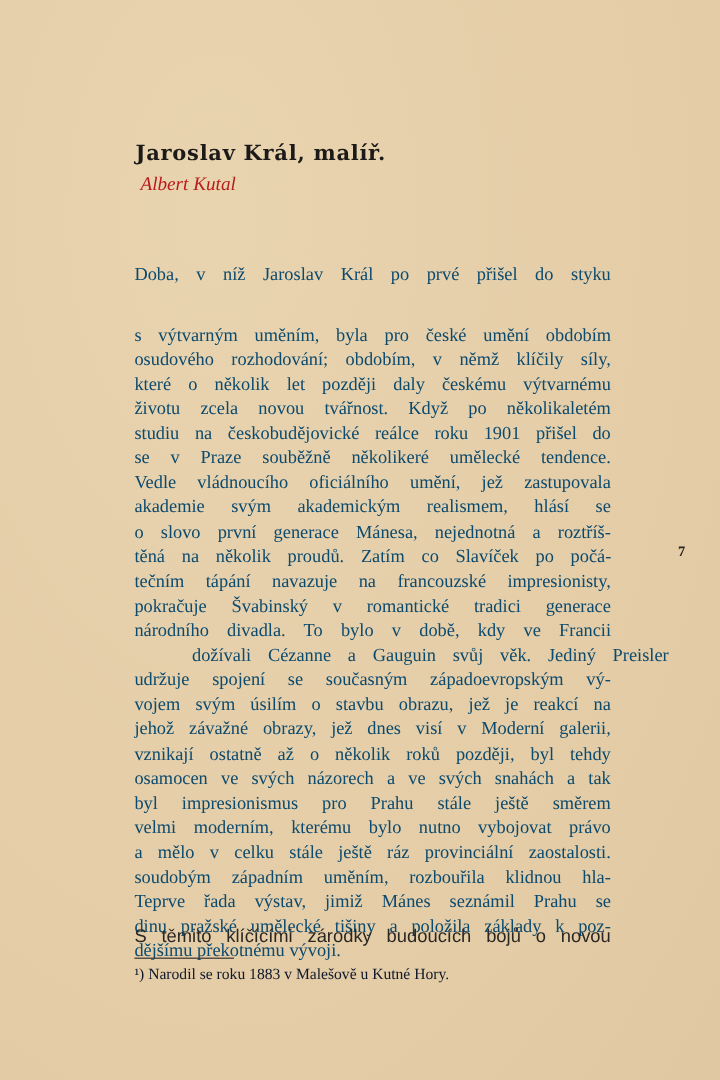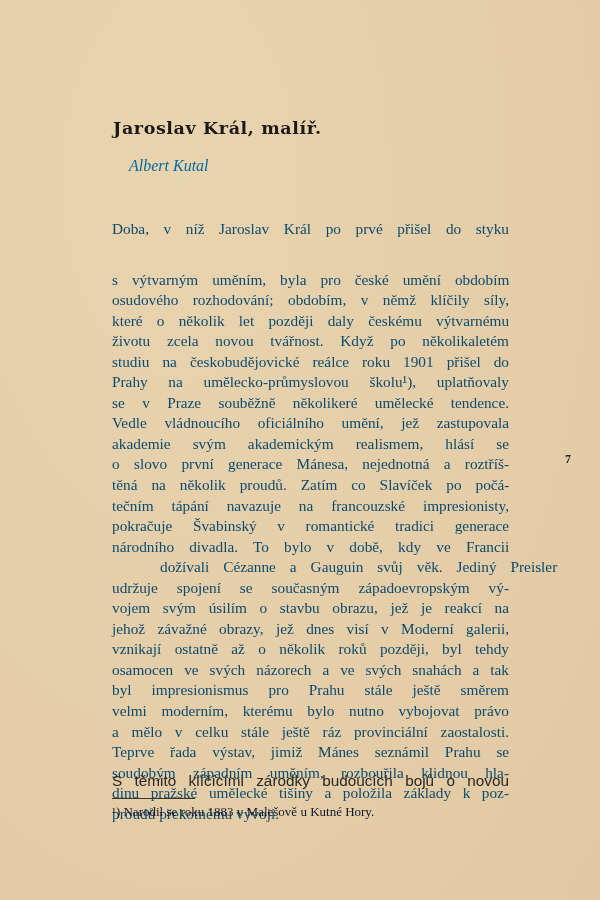--- a/index.html
+++ b/index.html
@@ -16,22 +16,22 @@
       position: absolute; left: 113px; top: 118px;
       font-family: "DejaVu Serif", serif;
       font-weight: bold; font-size: 17.5px; letter-spacing: 0.6px;
       color: #1c1a18;
       margin: 0;
     }
     .author {
       position: absolute; left: 113px; top: 141px;
       font-family: "Liberation Serif", serif;
       font-style: italic; font-size: 16px;
-      color: #0369a1;
-      margin: 16px;
+      color: #b91c1c;
+      margin: 4px;
     }
     .body-text {
       position: absolute; left: 112px; top: 219px; width: 397px;
       font-family: "Liberation Serif", serif;
       font-size: 15.3px; line-height: 20.55px;
       text-align: justify; text-align-last: justify;
       color: #0c4a6e;
     }
     .line { display: block; white-space: nowrap; text-align: justify; text-align-last: justify; }
     .line.last { text-align-last: left; }
@@ -51,42 +51,41 @@
   <h1 class="title">Jaroslav Král, malíř.</h1>
   <p class="author">Albert Kutal</p>
 
   <div class="body-text">
     <span class="line" style="display: block; word-spacing: 10.7778px;">Doba, v níž Jaroslav Král po prvé přišel do styku</span>
     <span class="line" style="display: block; word-spacing: 10.1429px; margin-top: 30px;">s výtvarným uměním, byla pro české umění obdobím</span>
     <span class="line" style="display: block; word-spacing: 10.6667px;">osudového rozhodování; obdobím, v němž klíčily síly,</span>
     <span class="line" style="display: block; word-spacing: 10.4286px;">které o několik let později daly českému výtvarnému</span>
     <span class="line" style="display: block; word-spacing: 13px;">životu zcela novou tvářnost. Když po několikaletém</span>
     <span class="line" style="display: block; word-spacing: 9.14286px;">studiu na českobudějovické reálce roku 1901 přišel do</span>
-    <span class="line" style="display: block; word-spacing: 16.75px;">Prahy na umělecko-průmyslovou školu¹), uplatňovaly</span>
     <span class="line" style="display: block; word-spacing: 13.5px;">se v Praze souběžně několikeré umělecké tendence.</span>
     <span class="line" style="display: block; word-spacing: 13.8px;">Vedle vládnoucího oficiálního umění, jež zastupovala</span>
     <span class="line" style="display: block; word-spacing: 18.2px;">akademie svým akademickým realismem, hlásí se</span>
     <span class="line" style="display: block; word-spacing: 10.4286px;">o slovo první generace Mánesa, nejednotná a roztříš-</span>
     <span class="line" style="display: block; word-spacing: 10.125px;">těná na několik proudů. Zatím co Slavíček po počá-</span>
     <span class="line" style="display: block; word-spacing: 14px;">tečním tápání navazuje na francouzské impresionisty,</span>
     <span class="line" style="display: block; word-spacing: 16.8px;">pokračuje Švabinský v romantické tradici generace</span>
     <span class="line" style="display: block; word-spacing: 11.375px;">národního divadla. To bylo v době, kdy ve Francii</span>
     <span class="line" style="display: block; word-spacing: 10.1429px; margin-left: 48px;">dožívali Cézanne a Gauguin svůj věk. Jediný Preisler</span>
     <span class="line" style="display: block; word-spacing: 15px;">udržuje spojení se současným západoevropským vý-</span>
     <span class="line" style="display: block; word-spacing: 8.77778px;">vojem svým úsilím o stavbu obrazu, jež je reakcí na</span>
     <span class="line" style="display: block; word-spacing: 8.5px;">jehož závažné obrazy, jež dnes visí v Moderní galerii,</span>
     <span class="line" style="display: block; word-spacing: 9.5px;">vznikají ostatně až o několik roků později, byl tehdy</span>
     <span class="line" style="display: block; word-spacing: 7.11111px;">osamocen ve svých názorech a ve svých snahách a tak</span>
     <span class="line" style="display: block; word-spacing: 16.1667px;">byl impresionismus pro Prahu stále ještě směrem</span>
     <span class="line" style="display: block; word-spacing: 10.6667px;">velmi moderním, kterému bylo nutno vybojovat právo</span>
     <span class="line" style="display: block; word-spacing: 8.875px;">a mělo v celku stále ještě ráz provinciální zaostalosti.</span>
+    <span class="line" style="display: block; word-spacing: 13.4px;">soudobým západním uměním, rozbouřila klidnou hla-</span>
     <span class="line" style="display: block; word-spacing: 12px;">Teprve řada výstav, jimiž Mánes seznámil Prahu se</span>
-    <span class="line" style="display: block; word-spacing: 13.4px;">soudobým západním uměním, rozbouřila klidnou hla-</span>
     <span class="line" style="display: block; word-spacing: 7.625px;">dinu pražské umělecké tišiny a položila základy k poz-</span>
-    <span class="line last">proudů překotnému vývoji.</span>
+    <span class="line last">dějšímu překotnému vývoji.</span>
   </div>
 
   <div class="para2" style="display: block; word-spacing: 0px;">S těmito klíčícími zárodky budoucích bojů o novou</div>
 
   <div class="fn-rule"></div>
   <div class="footnote">¹) Narodil se roku 1883 v Malešově u Kutné Hory.</div>
 
   <div class="page-number">7</div>
 </div>
 

